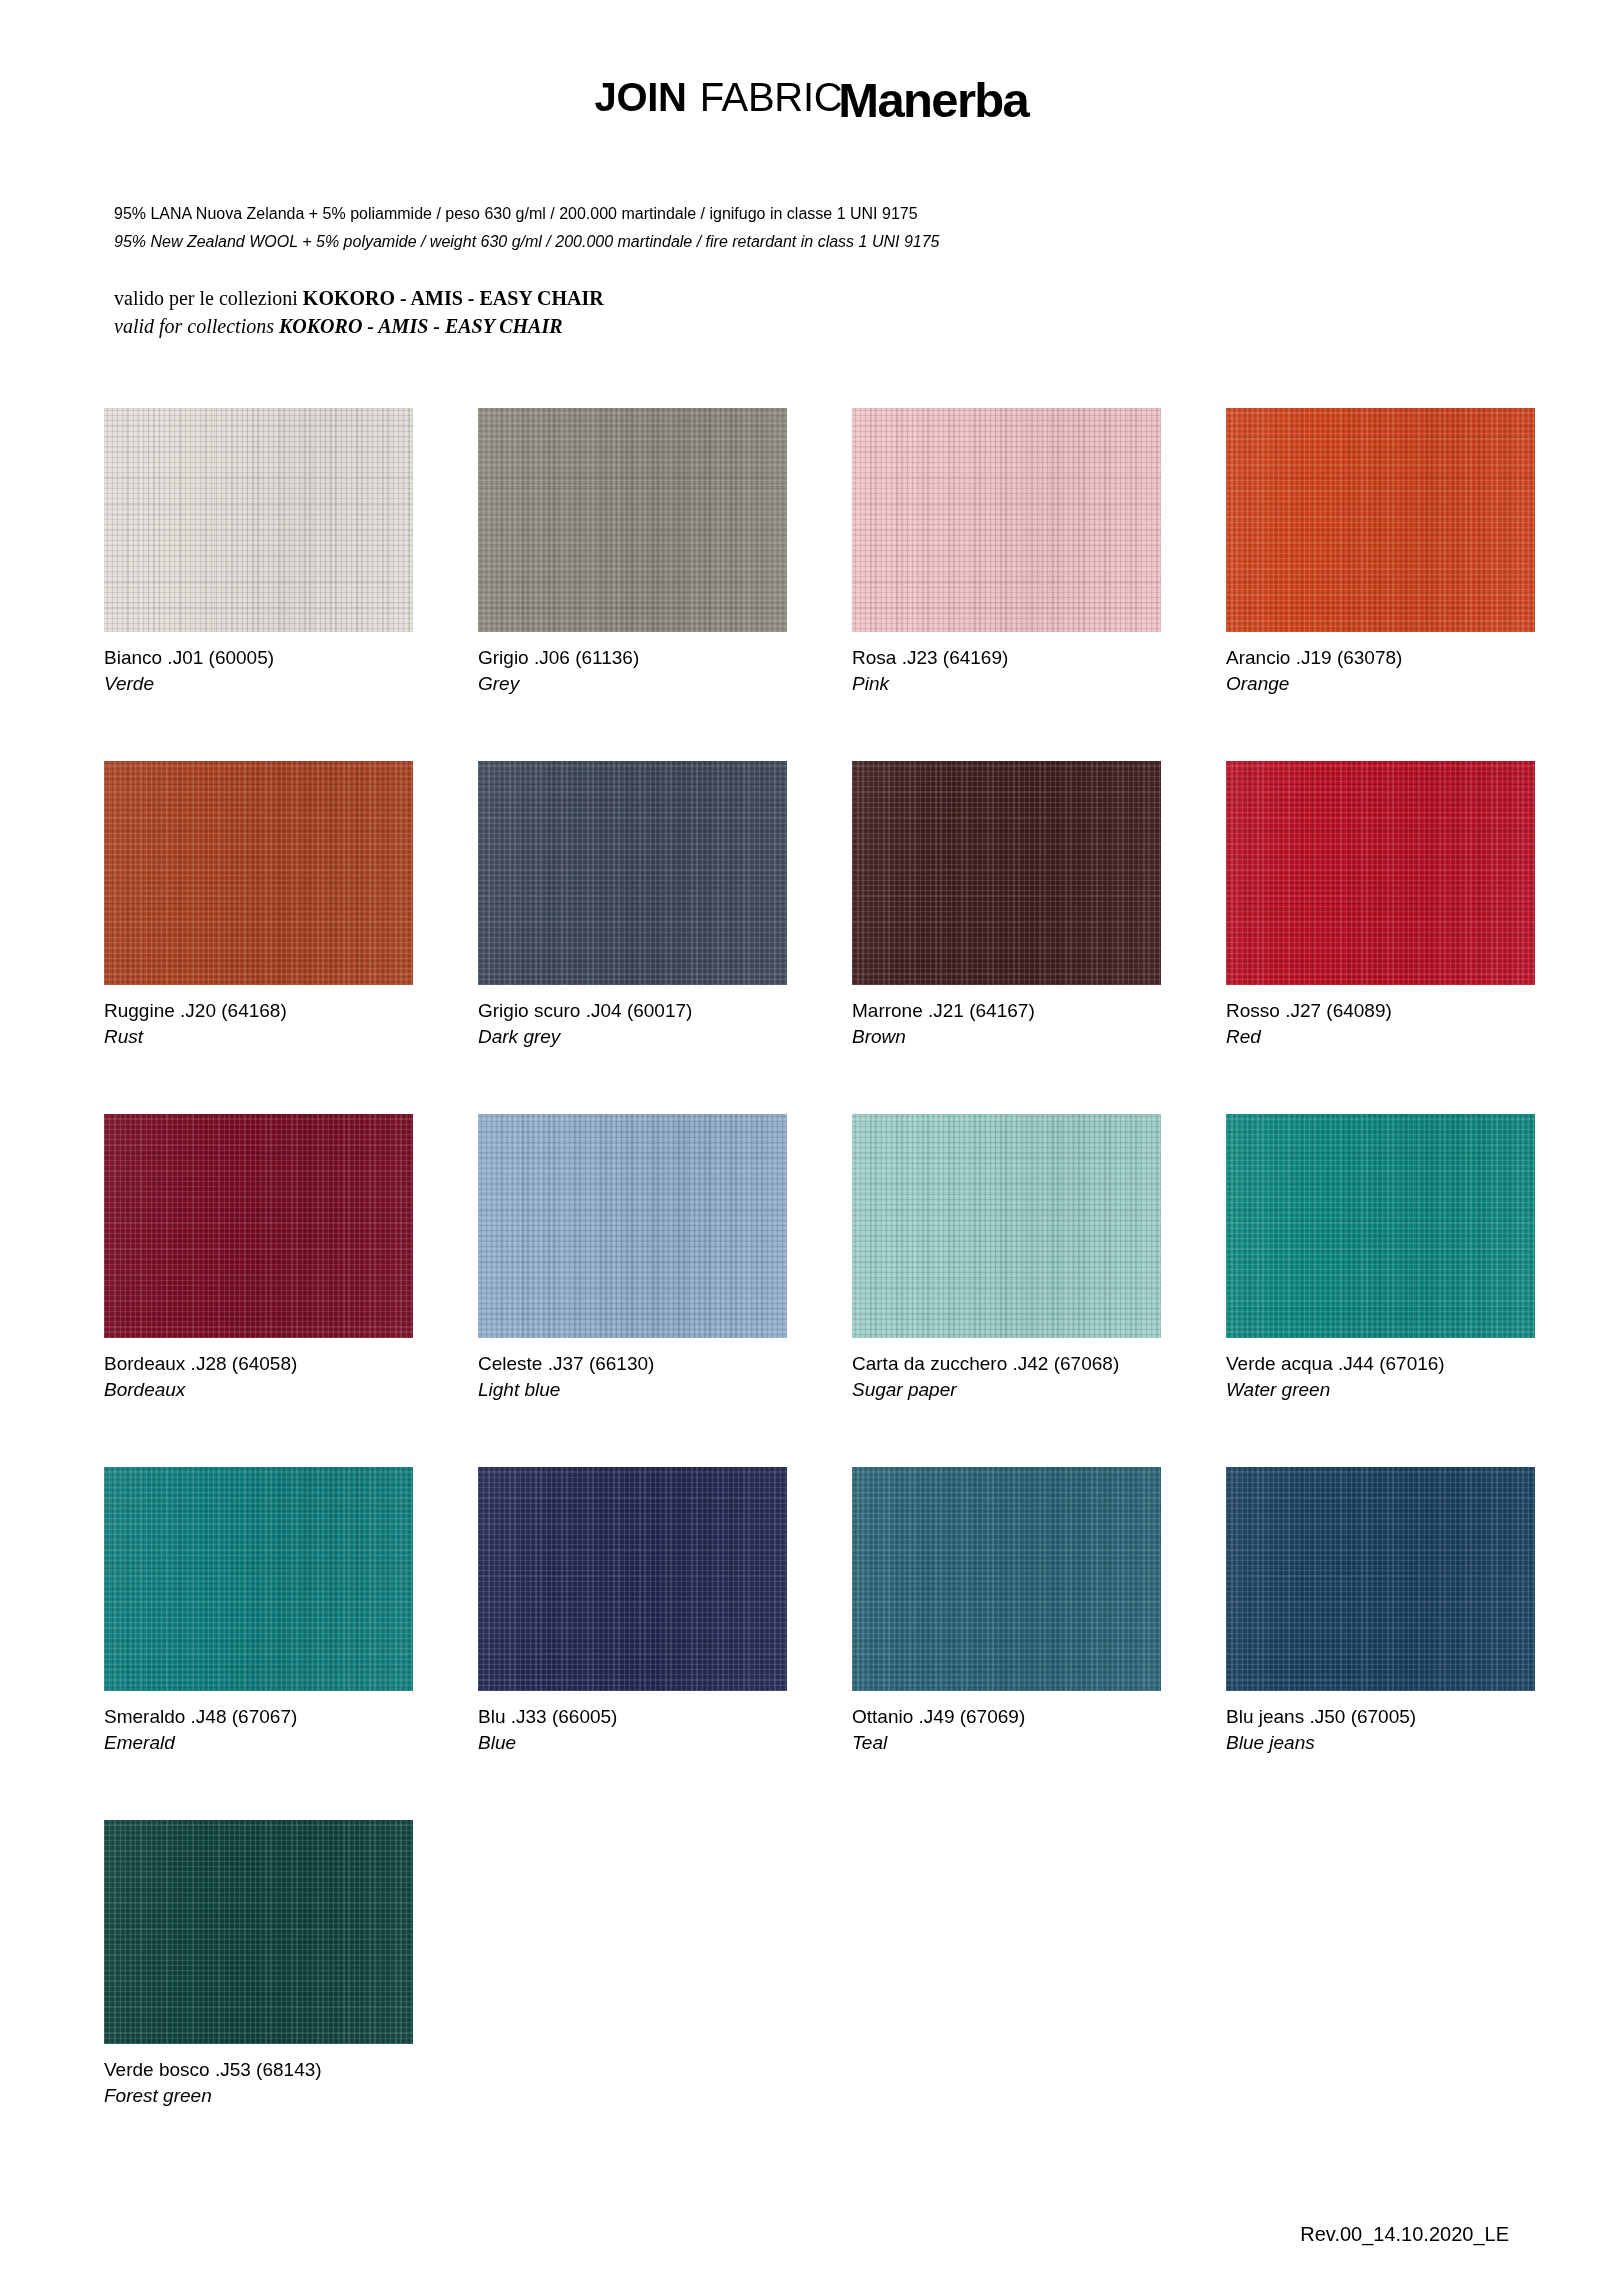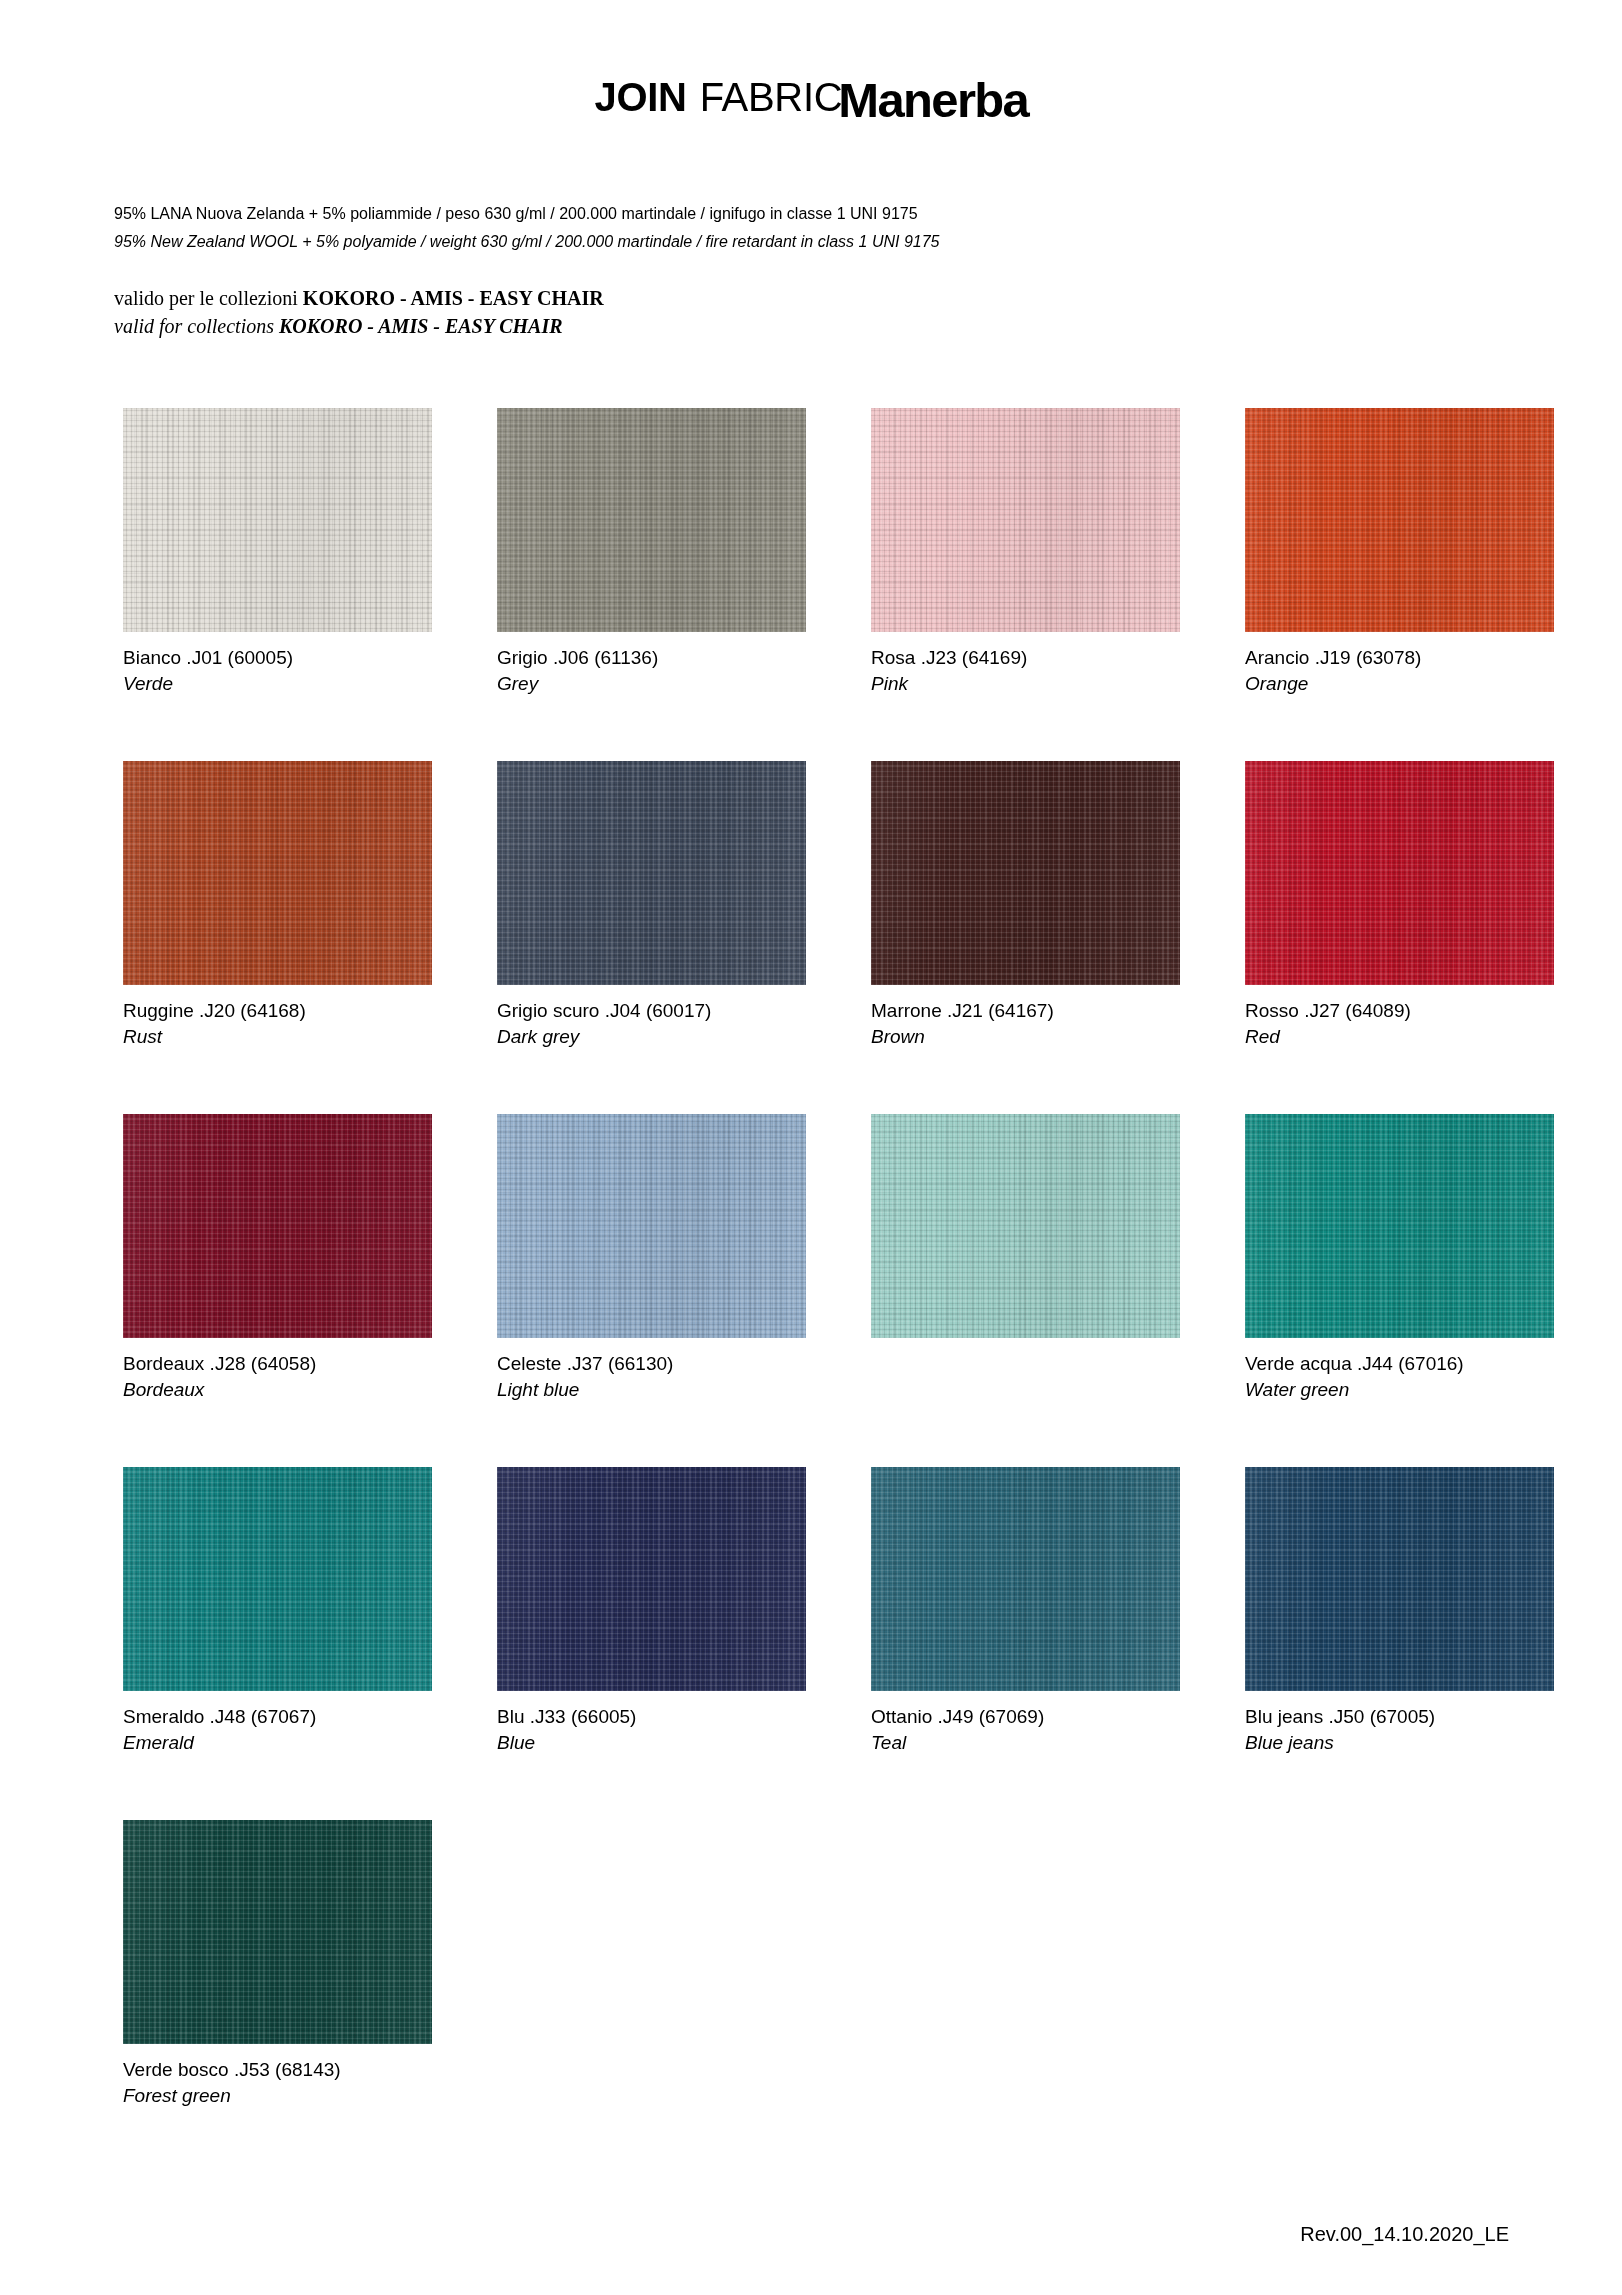--- a/index.html
+++ b/index.html
@@ -85,21 +85,20 @@
     left: 104px;
     top: 408px;
     width: 1417px;
     display: grid;
     grid-template-columns: repeat(4, 309px);
     column-gap: 65px;
     row-gap: 64px;
   }
   .cell {
     width: 309px;
-    margin-left: 19px;
   }
   .swatch {
     width: 309px;
     height: 224px;
     position: relative;
     overflow: hidden;
   }
   
   .swatch .weave {
     position: absolute;
@@ -285,20 +284,24 @@
         <div class="labels">
           <div class="label-it">Celeste .J37 (66130)</div>
           <div class="label-en">Light blue</div>
         </div>
       </div>
       <div class="cell">
         <div class="swatch" style="background-color: rgb(156, 207, 199);">
           <div class="weave"></div>
           <div class="sheen"></div>
         </div>
+        <div class="labels">
+          <div class="label-it">Carta da zucchero .J42 (67068)</div>
+          <div class="label-en">Sugar paper</div>
+        </div>
       </div>
       <div class="cell">
         <div class="swatch" style="background-color: rgb(15, 138, 129);">
           <div class="weave"></div>
           <div class="sheen"></div>
         </div>
         <div class="labels">
           <div class="label-it">Verde acqua .J44 (67016)</div>
           <div class="label-en">Water green</div>
         </div>

